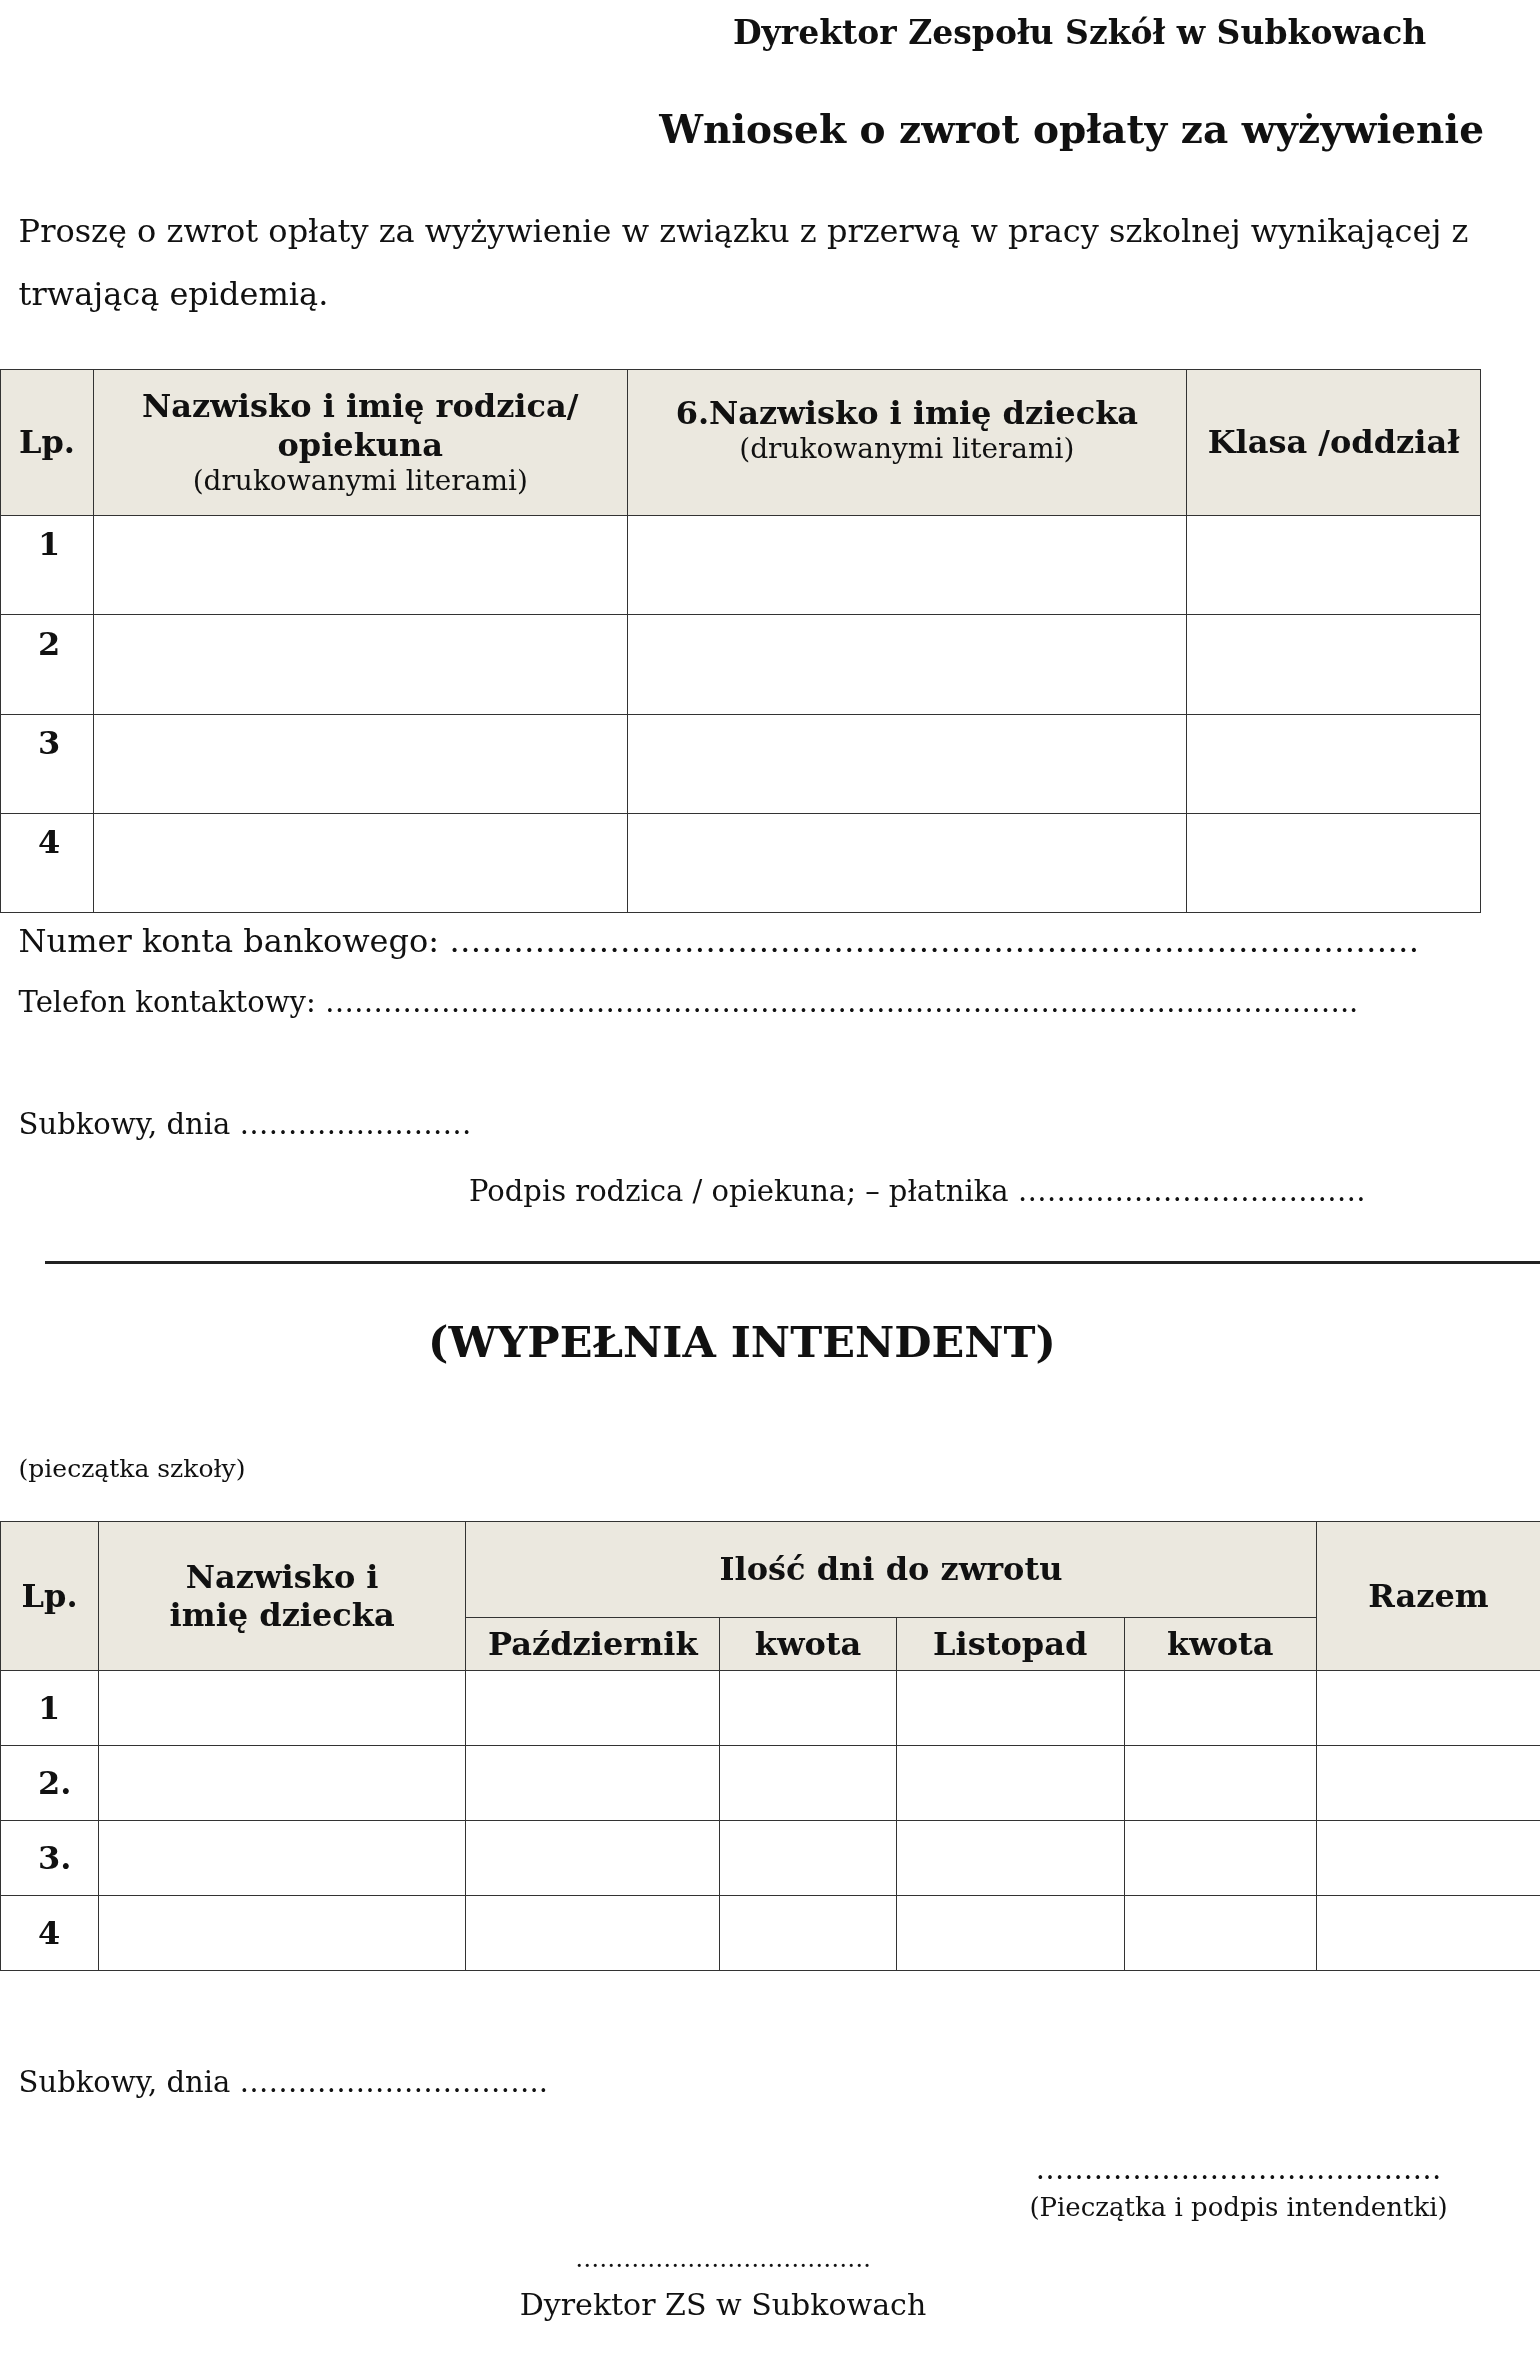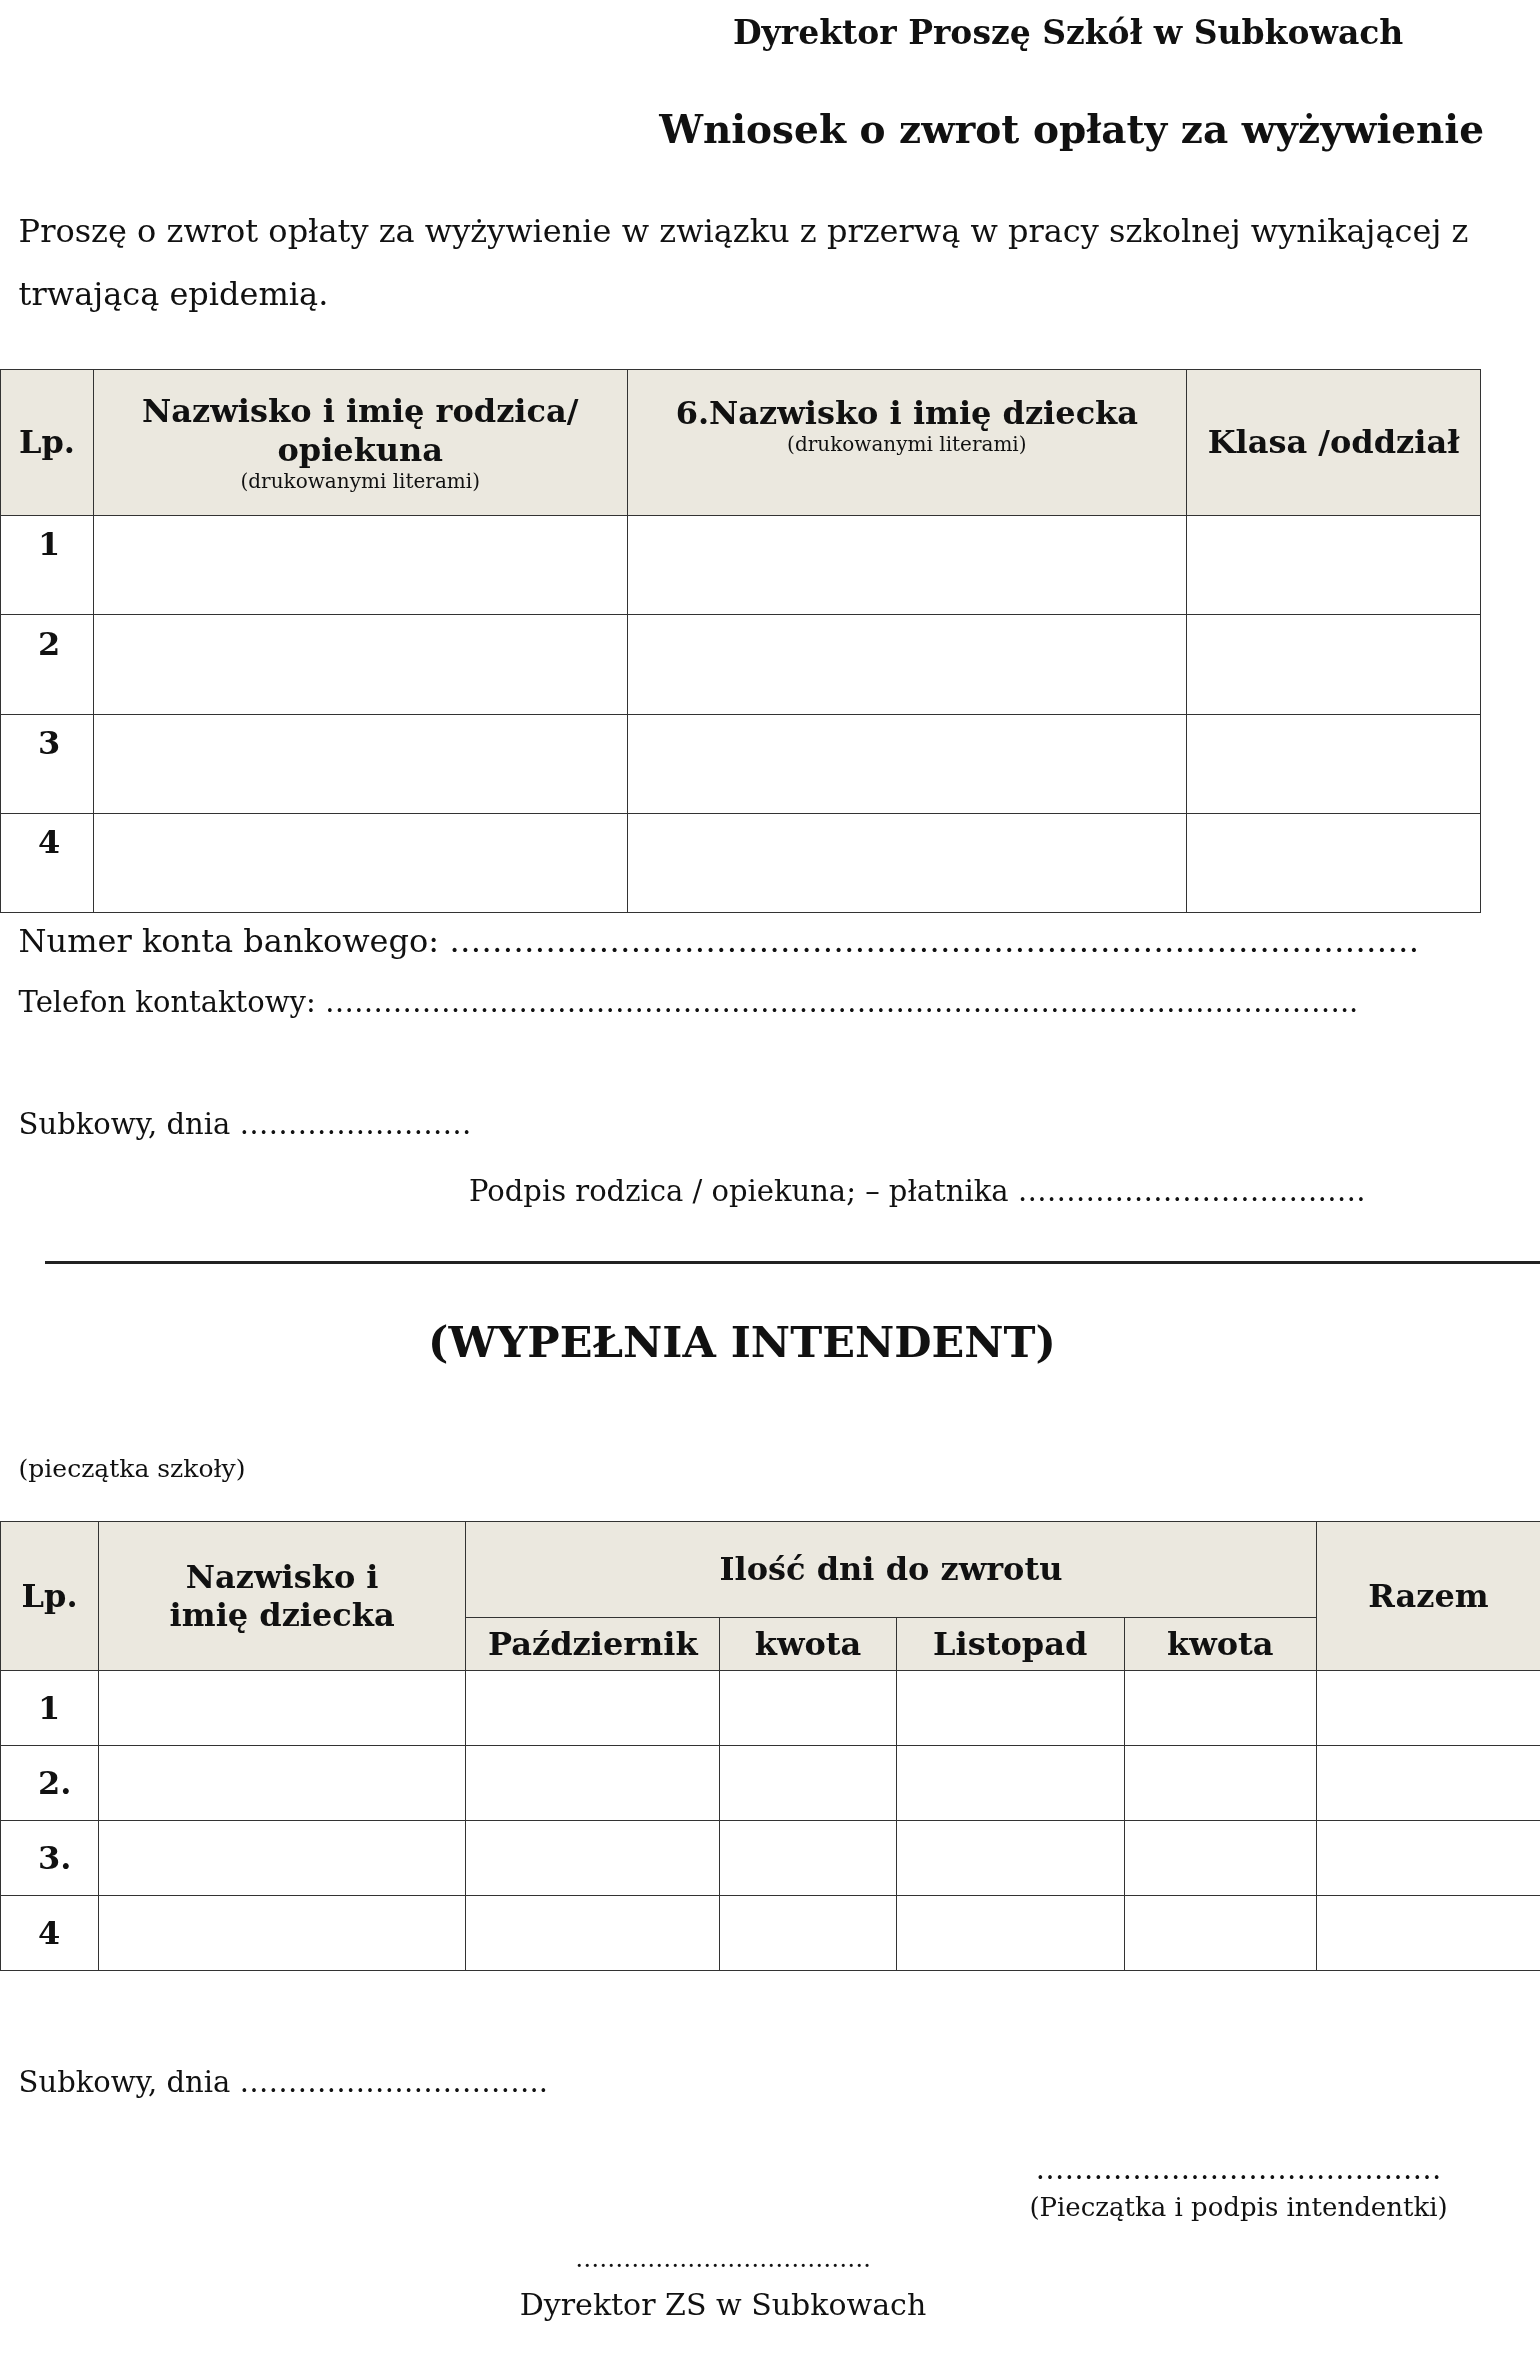--- a/index.html
+++ b/index.html
@@ -9,21 +9,21 @@
       color: #111;
     }
     .abs { position: absolute; white-space: nowrap; }
     .addressee { top: 13px; left: 733px; font-size: 33px; font-weight: bold; }
     .title { top: 106px; left: 0; width: 1484px; text-align: right; font-size: 39px; font-weight: bold; }
     .intro { top: 200px; left: 18.6px; font-size: 32px; line-height: 63px; white-space: normal; width: 1484px; }
 
     table.form { position: absolute; border-collapse: collapse; }
     table.form td, table.form th { border: 1.9px solid #333; padding: 0; }
     table.form th { background: #ebe8df; font-weight: bold; text-align: center; vertical-align: middle; font-size: 32px; line-height: 1.2; }
-    .sub { display: block; font-weight: normal; font-size: 20px; }
+    .sub { display: block; font-weight: normal; font-size: 28px; }
     .num { font-weight: bold; font-size: 32px; text-align: left; vertical-align: top; padding: 9.3px 0 0 37px !important; }
 
     #t1 { top: 369px; left: 0; width: 1481px; }
     #t1 th { height: 121px; margin-top: 36px; }
     #t1 td { height: 89px; }
     #t1 .num { padding-left: 37px !important; }
 
     .line { font-size: 32px; }
     .line-sm { font-size: 29px; }
     .divider { position: absolute; top: 1261px; left: 45px; width: 1496px; height: 2.8px; background: #222; }
@@ -35,21 +35,21 @@
     #t2 .hr1 { height: 95px; }
     #t2 .hr2 { height: 52px; }
     #t2 td { height: 74px; }
     #t2 .num { vertical-align: middle; padding: 0 0 0 37px !important; }
 
     .intend-sig { text-align: center; }
   </style>
 </head>
 <body>
 
-<div class="abs addressee">Dyrektor Proszę Szkół w Subkowach</div>
+<div class="abs addressee">Dyrektor Zespołu Szkół w Subkowach</div>
 <div class="abs title">Wniosek o zwrot opłaty za wyżywienie</div>
 <div class="abs intro">Proszę o zwrot opłaty za wyżywienie w związku z przerwą w pracy szkolnej wynikającej z trwającą epidemią.</div>
 
 <table id="t1" class="form">
   <colgroup>
     <col style="width:93px">
       <col style="width:534px">
       <col style="width:560px">
       <col style="width:294px">
   </colgroup>

